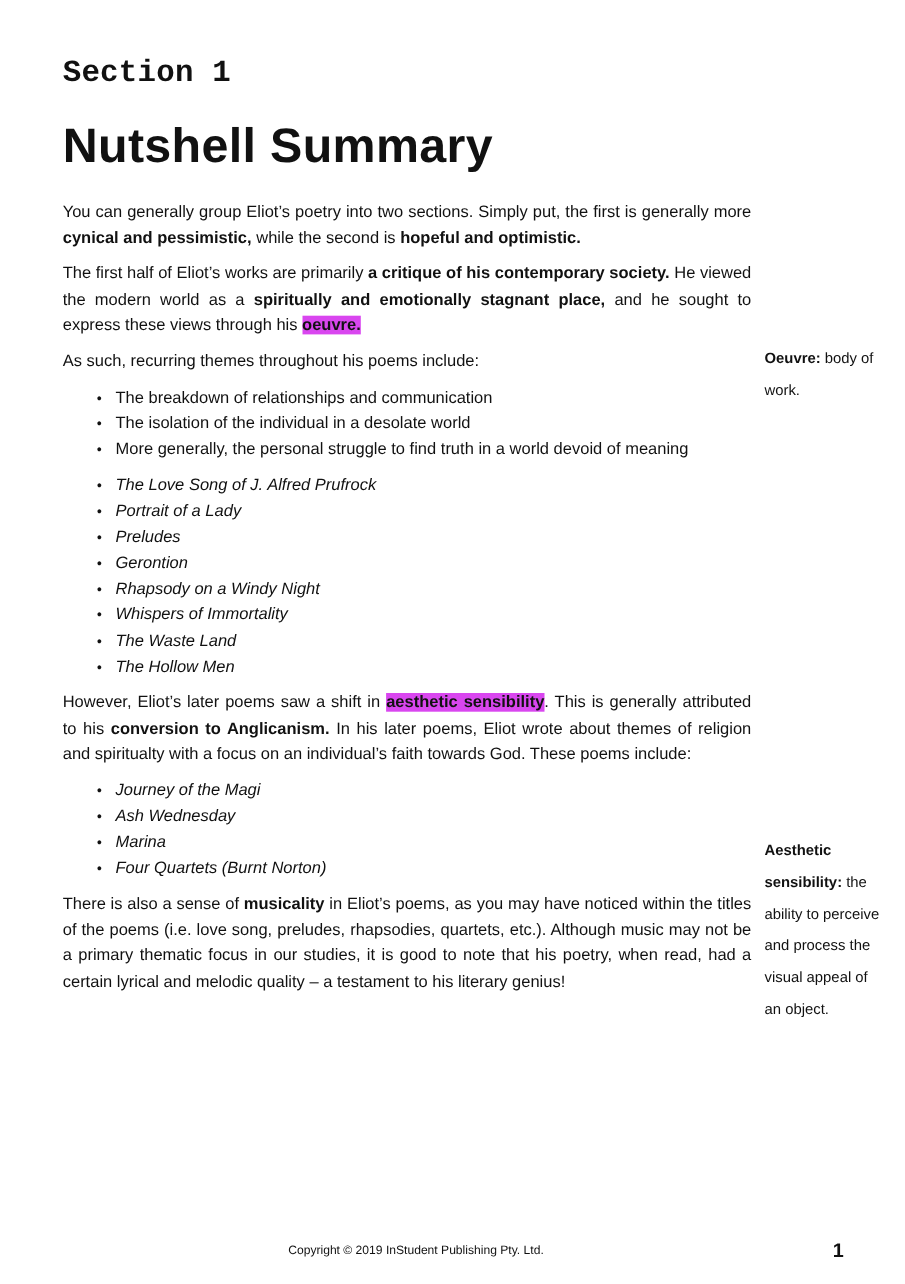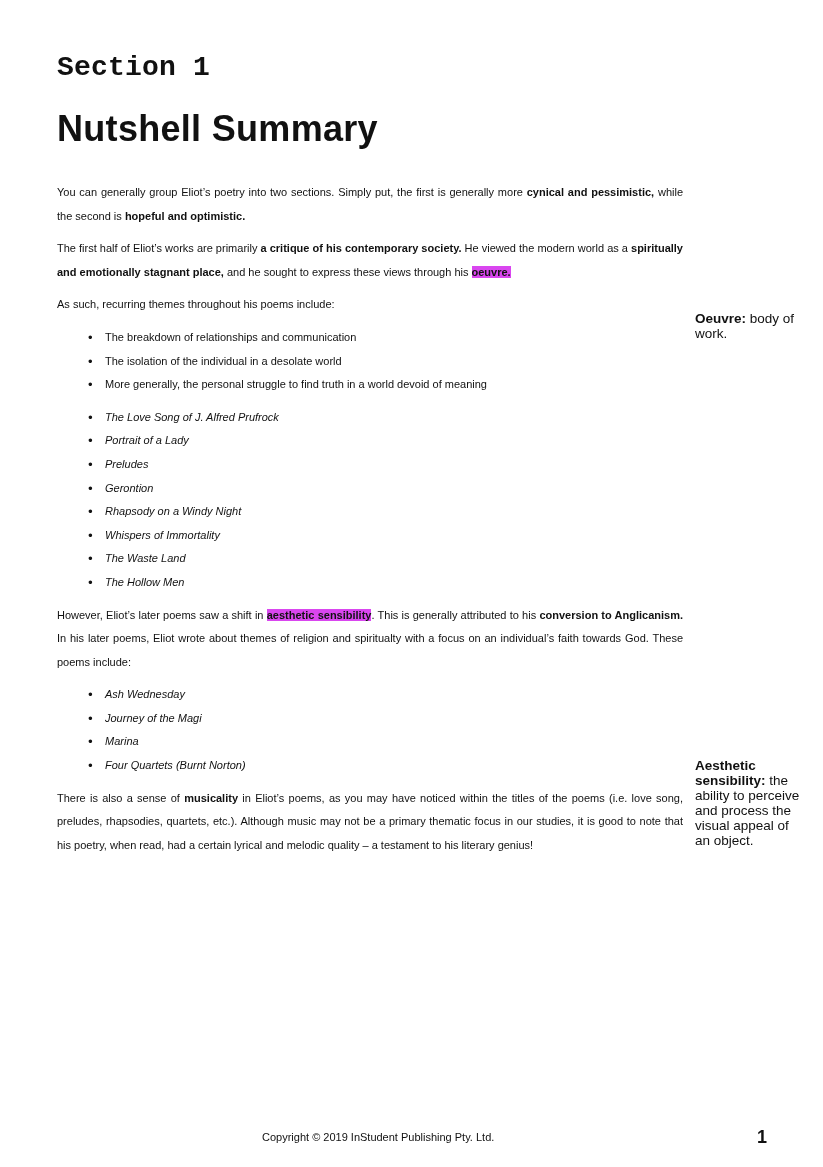--- a/index.html
+++ b/index.html
@@ -6,38 +6,38 @@
     body {
       width: 823px; height: 1167px; position: relative; overflow: hidden;
       font-family: "Liberation Sans", sans-serif; color: #111;
     }
     .section-label {
       position: absolute; left: 57px; top: 52px;
       font-size: 28px; font-weight: bold; letter-spacing: 0.2px; font-family: Liberation Mono, monospace;
     }
     .page-title {
       position: absolute; left: 57px; top: 108px;
-      font-size: 36px; font-weight: bold; letter-spacing: 0.3px;
+      font-size: 44px; font-weight: bold; letter-spacing: 0.3px;
     }
     .main {
       position: absolute; left: 57px; top: 181px; width: 626px;
-      font-size: 11px; line-height: 23.6px;
+      font-size: 15px; line-height: 23.6px;
     }
     .main p { margin: 0 0 9px 0; text-align: justify; }
     .main ul { margin: 0 0 9px 0; padding: 0 0 0 48px; list-style: none; }
     .main li { position: relative; text-align: justify; }
     .main li::before {
       content: "\2022"; position: absolute; left: -17px; top: 0; font-size: 13px;
     }
     .main ul.poems li { font-style: italic; }
     .hl { background: #d946ef; }
     b { font-weight: bold; }
     .margin-note {
       position: absolute; left: 695px; width: 110px;
-      font-size: 13.5px; line-height: 15px;
+      font-size: 13.5px; line-height: 29px;
     }
     .note-oeuvre { top: 311px; }
     .note-aesthetic { top: 758px; }
     .footer-copy {
       position: absolute; left: 262px; top: 1131px; font-size: 11px;
     }
     .page-number {
       position: absolute; left: 757px; top: 1127px; font-size: 18px; font-weight: bold;
     }
   </style>
@@ -67,22 +67,22 @@
     <li>Gerontion</li>
     <li>Rhapsody on a Windy Night</li>
     <li>Whispers of Immortality</li>
     <li>The Waste Land</li>
     <li>The Hollow Men</li>
   </ul>
   <p>
     <span>However, Eliot’s later poems saw a shift in </span><b class="hl">aesthetic sensibility</b><span>.  This is generally attributed to his </span><b>conversion to Anglicanism.</b><span> In his later poems, Eliot wrote about themes of religion and spiritualty with a focus on an individual’s faith towards God. These poems include:</span>
   </p>
   <ul class="poems">
+    <li>Journey of the Magi</li>
     <li>Ash Wednesday</li>
-    <li>Journey of the Magi</li>
     <li>Marina</li>
     <li>Four Quartets (Burnt Norton)</li>
   </ul>
   <p>
     <span>There is also a sense of </span><b>musicality</b><span> in Eliot’s poems, as you may have noticed within the titles of the poems (i.e.  love song, preludes, rhapsodies, quartets, etc.). Although music may not be a primary thematic focus in our studies, it is good to note that his poetry, when read, had a certain lyrical and melodic quality – a testament to his literary genius!</span>
   </p>
 </div>
 
 <div class="margin-note note-oeuvre">
   <b>Oeuvre:</b><span> body of work.</span>

